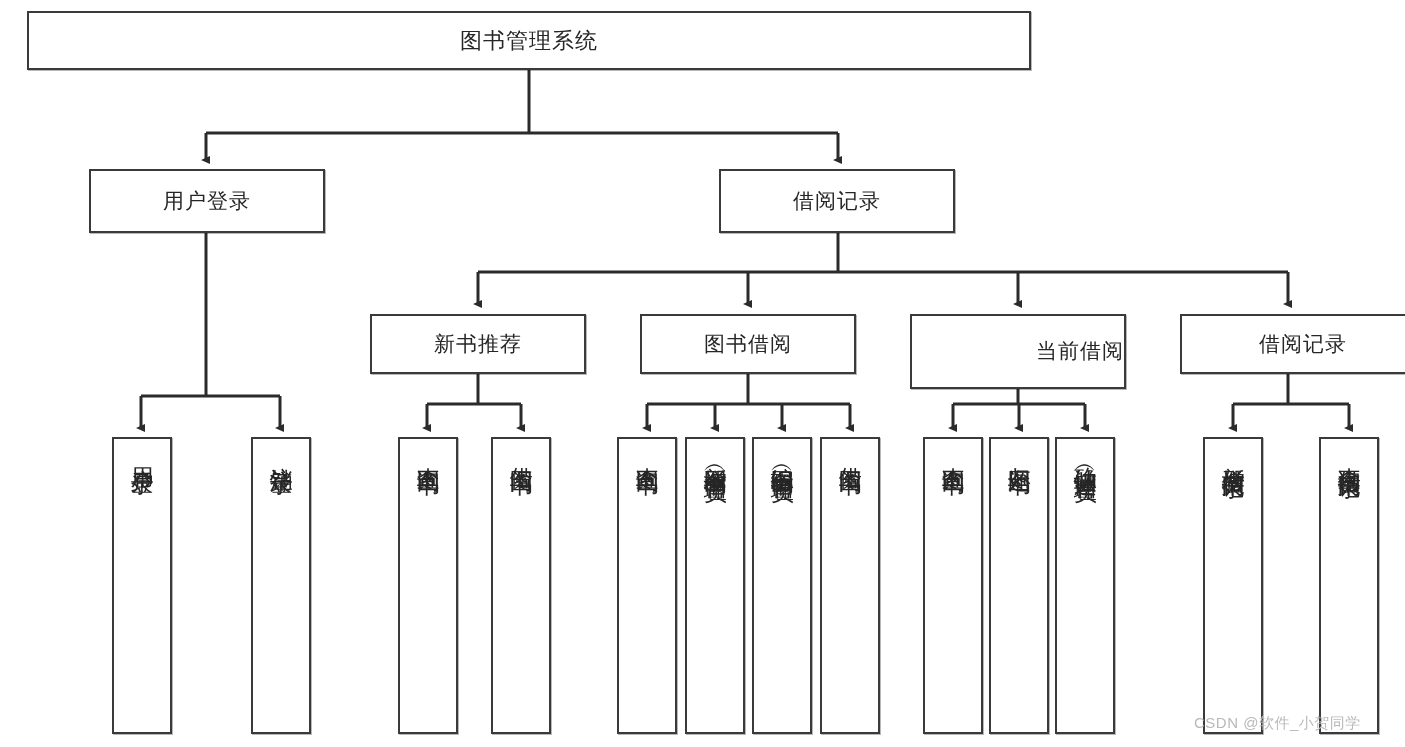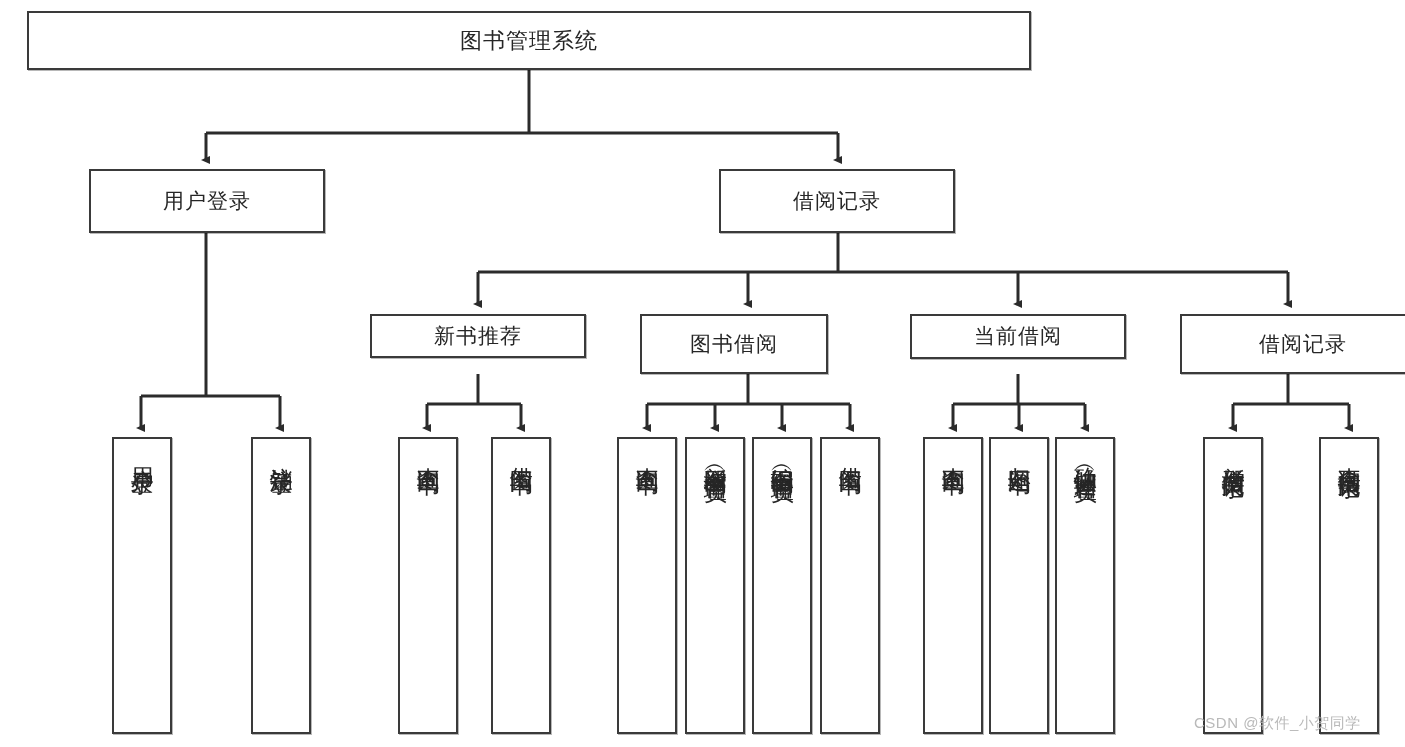--- a/index.html
+++ b/index.html
@@ -121,27 +121,27 @@
     <span class="label">图书管理系统</span>
   </div>
 
   <div class="node h" style="left:81px;top:169px;width:236px;height:64px;">
     <span class="label">用户登录</span>
   </div>
   <div class="node h" style="left:711px;top:169px;width:236px;height:64px;">
     <span class="label">借阅记录</span>
   </div>
 
-  <div class="node h" style="left:362px;top:314px;width:216px;height:44px;">
+  <div class="node h" style="left:362px;top:314px;width:216px;height:60px;">
     <span class="label">新书推荐</span>
   </div>
-  <div class="node h" style="left:632px;top:314px;width:188px;height:60px;">
+  <div class="node h" style="left:632px;top:314px;width:216px;height:60px;">
     <span class="label">图书借阅</span>
   </div>
-  <div class="node h" style="left:902px;top:314px;width:216px;height:45px;">
+  <div class="node h" style="left:902px;top:314px;width:216px;height:75px;justify-content:flex-end;">
     <span class="label">当前借阅</span>
   </div>
   <div class="node h" style="left:1172px;top:314px;width:246px;height:60px;">
     <span class="label">借阅记录</span>
   </div>
 
   <div class="node v" style="left:104px;top:437px;width:60px;height:297px;">
     <span class="label">用户登录</span>
   </div>
   <div class="node v" style="left:243px;top:437px;width:60px;height:297px;">

